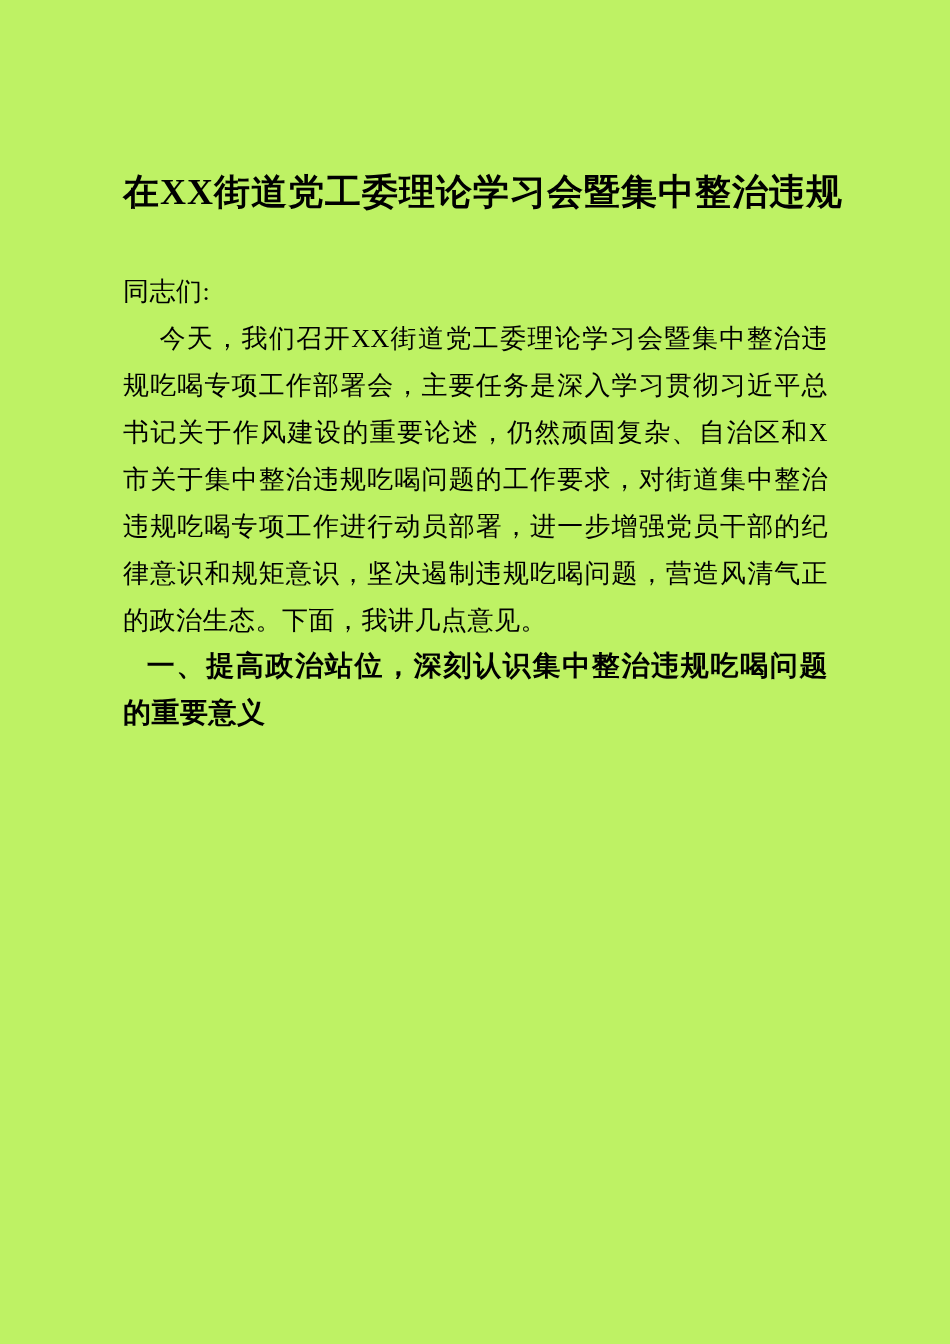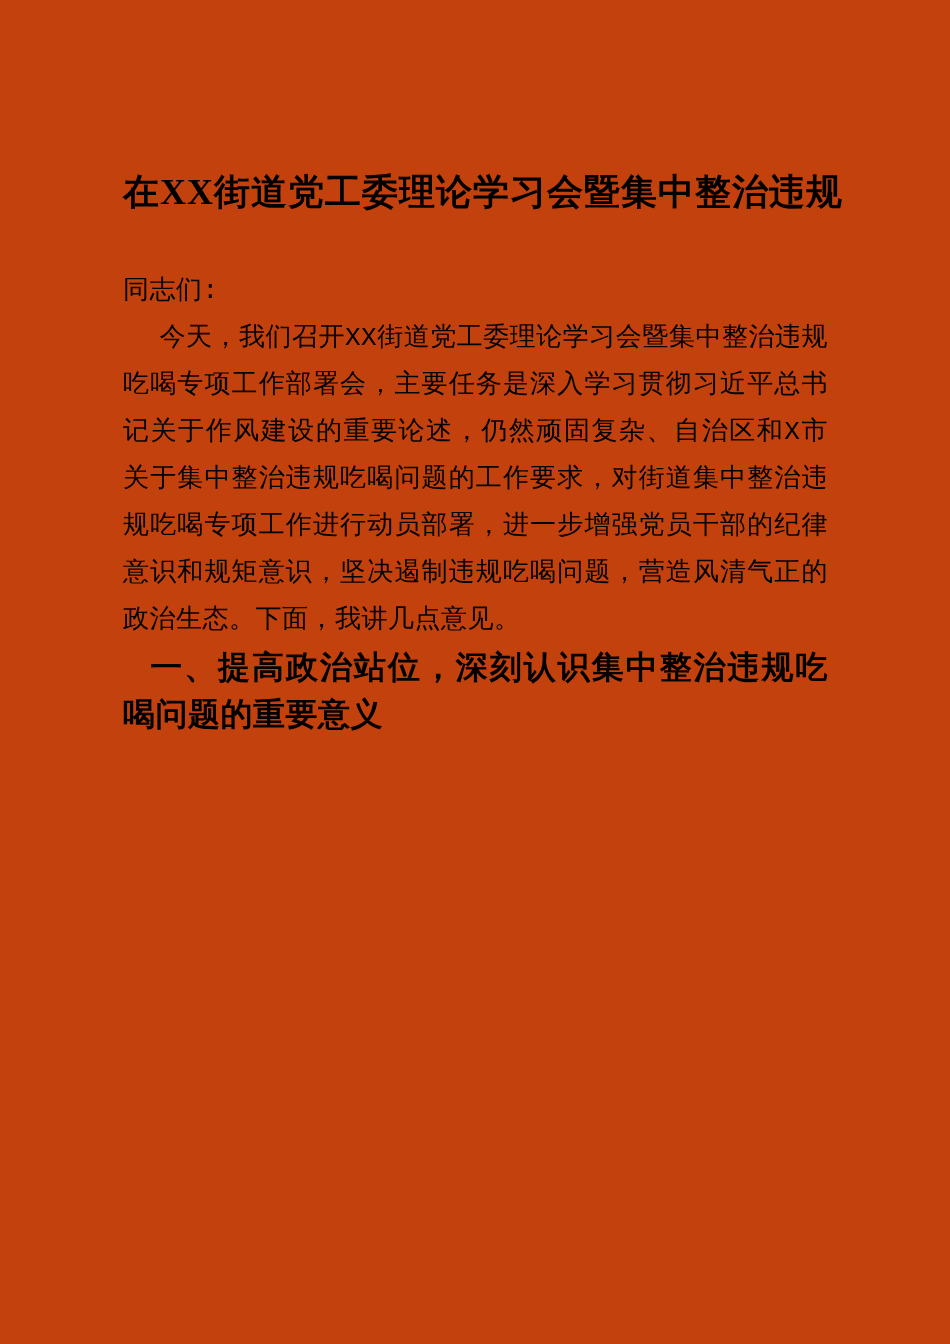--- a/index.html
+++ b/index.html
@@ -10,58 +10,58 @@
   body {
     width: 950px;
     height: 1344px;
     overflow: hidden;
   }
   .page {
     box-sizing: border-box;
     width: 950px;
     height: 1344px;
     padding: 165px 122px 0 123px;
-    background: #c2410c;
+    background: #bef264;
     color: #000000;
   }
   .doc-title {
     margin: 0;
     font-family: "Liberation Serif", "DejaVu Serif", serif;
     font-weight: 700;
     font-size: 36px;
     line-height: 54px;
     text-align: center;
     letter-spacing: 1px;
   }
   .title-line {
     display: block;
     white-space: nowrap;
   }
   .salutation,
   .para {
     margin: 0;
-    font-family: Liberation Mono, monospace;
+    font-family: Liberation Serif, serif;
     font-size: 26px;
     line-height: 47px;
     letter-spacing: 0.5px;
     text-align: justify;
     color: #000000;
   }
   .salutation {
     margin-top: 49px;
     text-indent: 0;
   }
   .para {
     text-indent: 1.4em;
   }
   .section-heading {
     margin: 0;
-    font-family: Liberation Sans, sans-serif;
+    font-family: Liberation Mono, monospace;
     font-weight: 700;
-    font-size: 32px;
+    font-size: 28px;
     line-height: 47px;
     letter-spacing: 0.5px;
     text-align: justify;
     text-indent: 0.85em;
     color: #000000;
   }
 </style>
 </head>
 <body>
 

